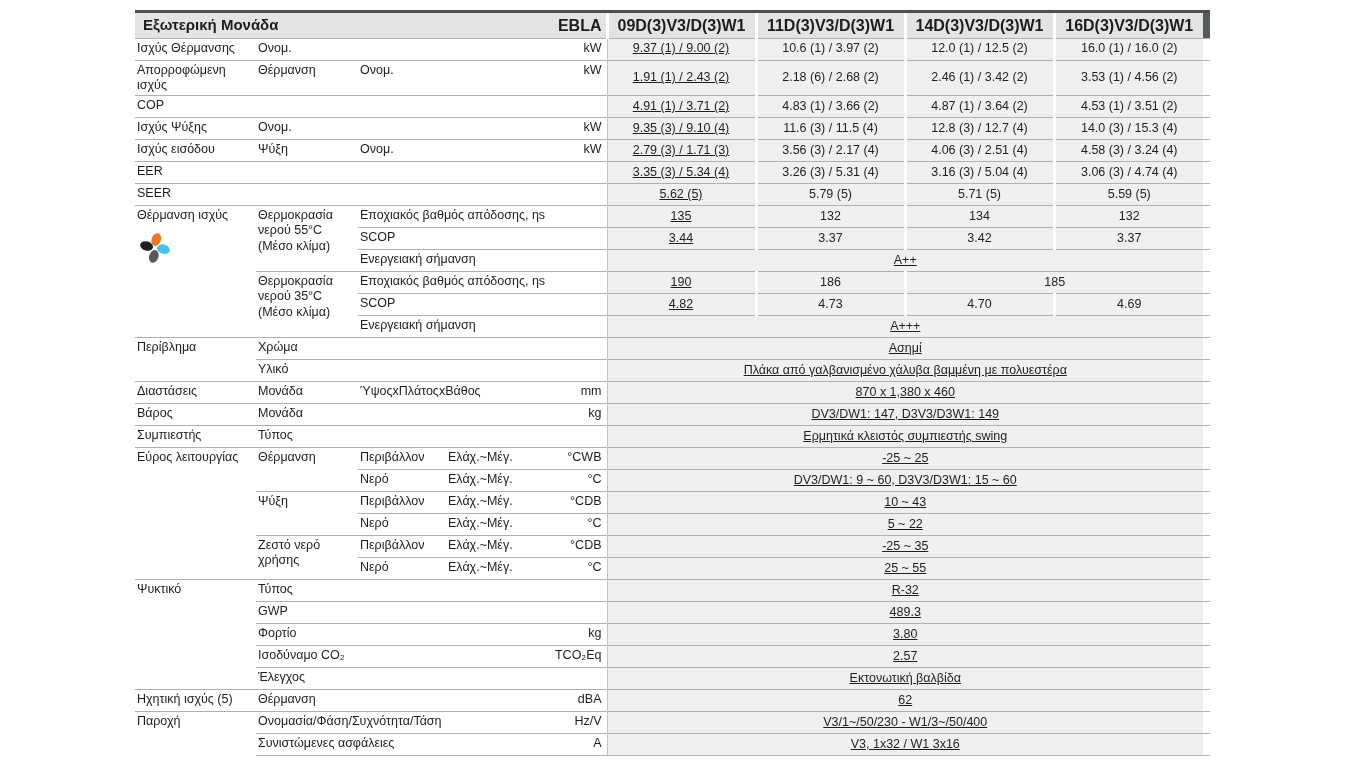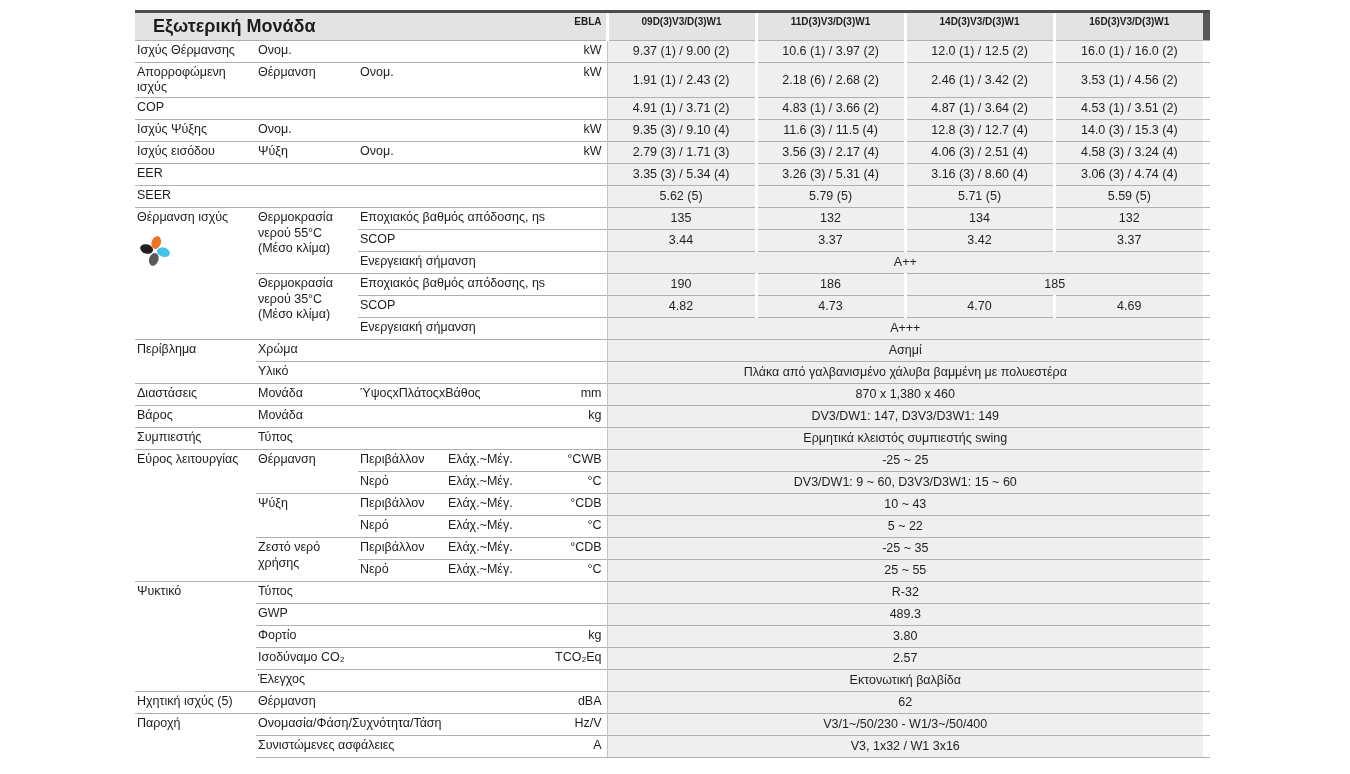--- a/index.html
+++ b/index.html
@@ -11,35 +11,35 @@
   .sheet{padding:10px 0 0 135px;}
   table.spec{
     border-collapse:collapse;table-layout:fixed;width:1075px;
     font-size:12.5px;line-height:1.22;
   }
   col.cA{width:121px}col.cB{width:102px}col.cC{width:88px}col.cD{width:84px}col.cE{width:77px}
   col.cV{width:149px}col.cEdge{width:7px}
   th,td{padding:2px 4px;vertical-align:top;font-weight:normal;overflow:hidden;}
   tr.hdr th{
     background:#e3e3e3;border-top:3px solid #4d4d4d;
-    font-weight:bold;text-align:center;font-size:10px;padding:2.5px 4px;
+    font-weight:bold;text-align:center;font-size:16px;padding:2.5px 4px;
   }
-  tr.hdr th.title{text-align:left;font-size:18px;padding-left:18px;}
+  tr.hdr th.title{text-align:left;font-size:15px;padding-left:8px;}
   tr.hdr th.series{text-align:right;}
   tr.hdr th.model{border-left:3px solid #ffffff;}
   tr.hdr th.edge{background:#58595b;padding:0;}
   tbody td{border-top:1px solid #b0b0b0;height:17px;}
   tbody tr:last-child td{border-bottom:1px solid #b0b0b0;}
   td.lbl{background:#ffffff;text-align:left;padding-left:2px;}
   td.unit{text-align:right;padding-right:5px;}
   td.val{
     background:#efefef;text-align:center;vertical-align:middle;
     border-left:3px solid #ffffff;color:#1f1f1f;
   }
-  td.vfirst{border-left:1px solid #c4c4c4;}
+  td.vfirst{border-left:1px solid #c4c4c4;text-decoration:underline;}
   td.edgecell{background:#ffffff;padding:0;}
   .flower{display:block;margin:9px 0 2px 2px;}
 </style>
 </head>
 <body>
 
 <div class="sheet">
   <table class="spec">
     <colgroup>
       <col class="cA">
@@ -112,21 +112,21 @@
           <td class="val vfirst">2.79 (3) / 1.71 (3)</td>
           <td class="val">3.56 (3) / 2.17 (4)</td>
           <td class="val">4.06 (3) / 2.51 (4)</td>
           <td class="val">4.58 (3) / 3.24 (4)</td>
           <td class="edgecell"></td>
         </tr>
         <tr>
           <td class="lbl" colspan="5"><span>EER</span></td>
           <td class="val vfirst">3.35 (3) / 5.34 (4)</td>
           <td class="val">3.26 (3) / 5.31 (4)</td>
-          <td class="val">3.16 (3) / 8.60 (4)</td>
+          <td class="val">3.16 (3) / 5.04 (4)</td>
           <td class="val">3.06 (3) / 4.74 (4)</td>
           <td class="edgecell"></td>
         </tr>
         <tr>
           <td class="lbl" colspan="5"><span>SEER</span></td>
           <td class="val vfirst">5.62 (5)</td>
           <td class="val">5.79 (5)</td>
           <td class="val">5.71 (5)</td>
           <td class="val">5.59 (5)</td>
           <td class="edgecell"></td>

